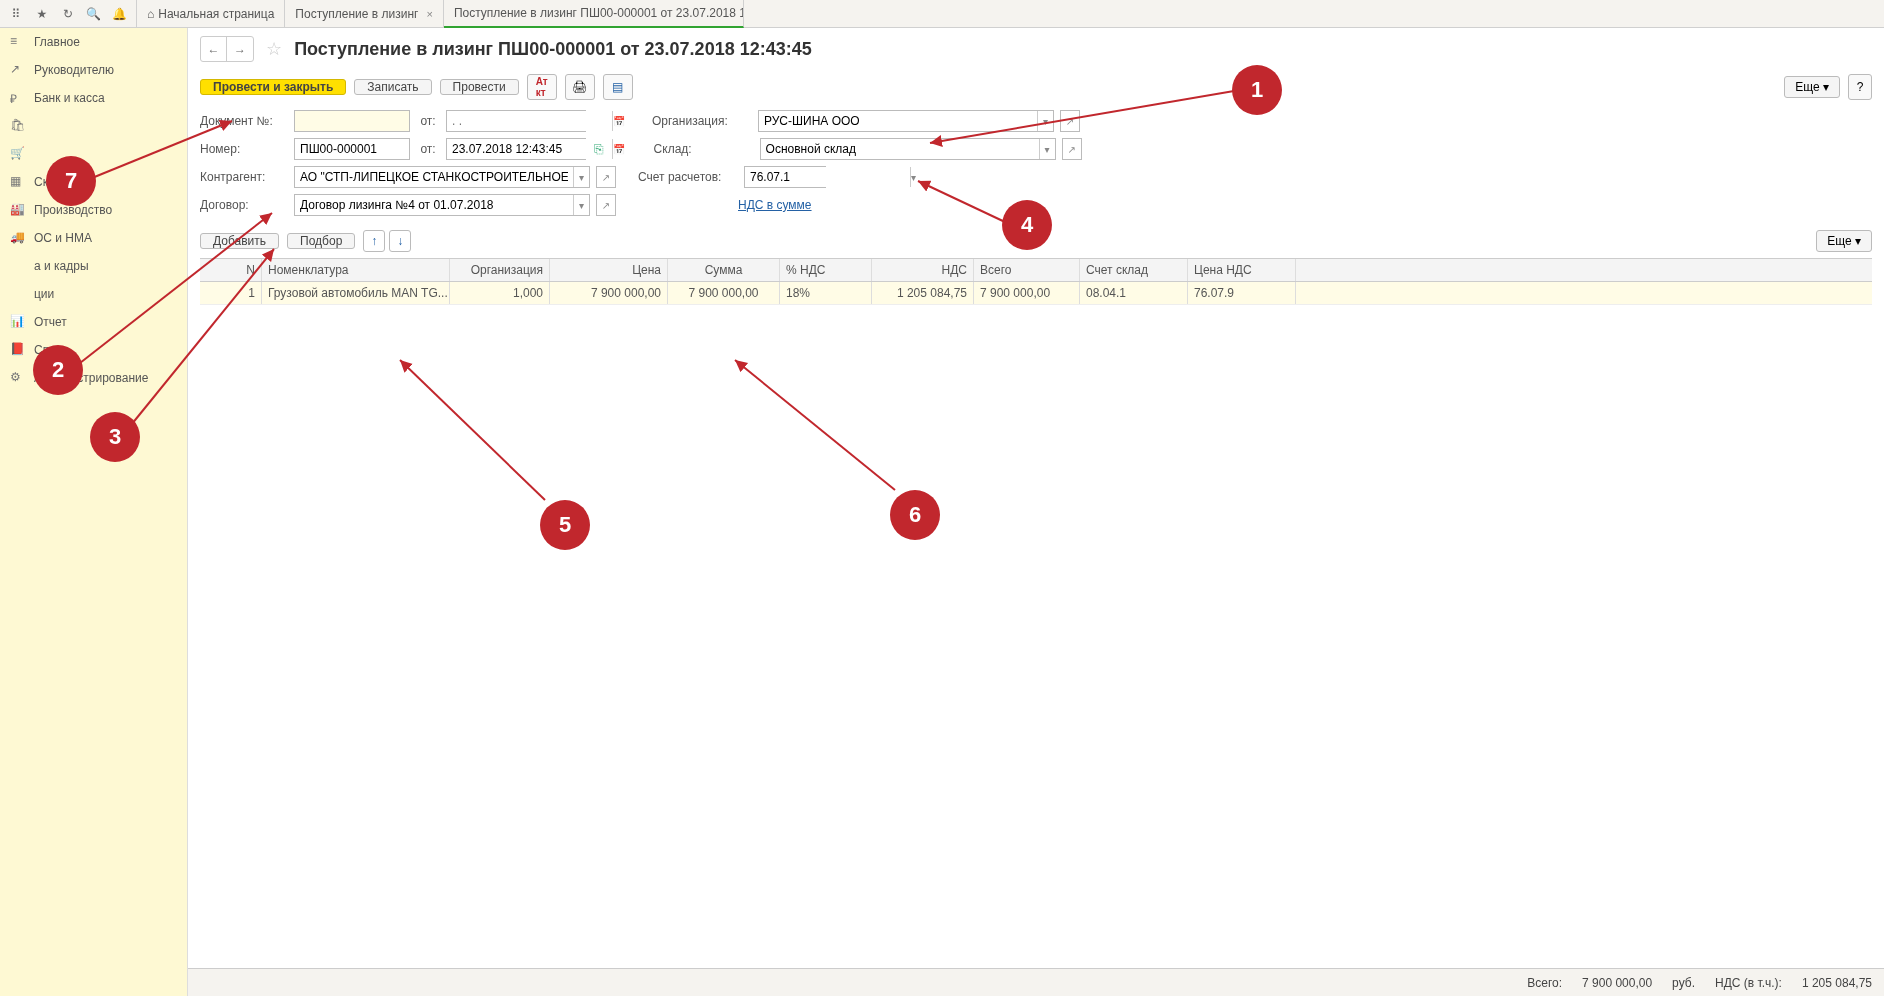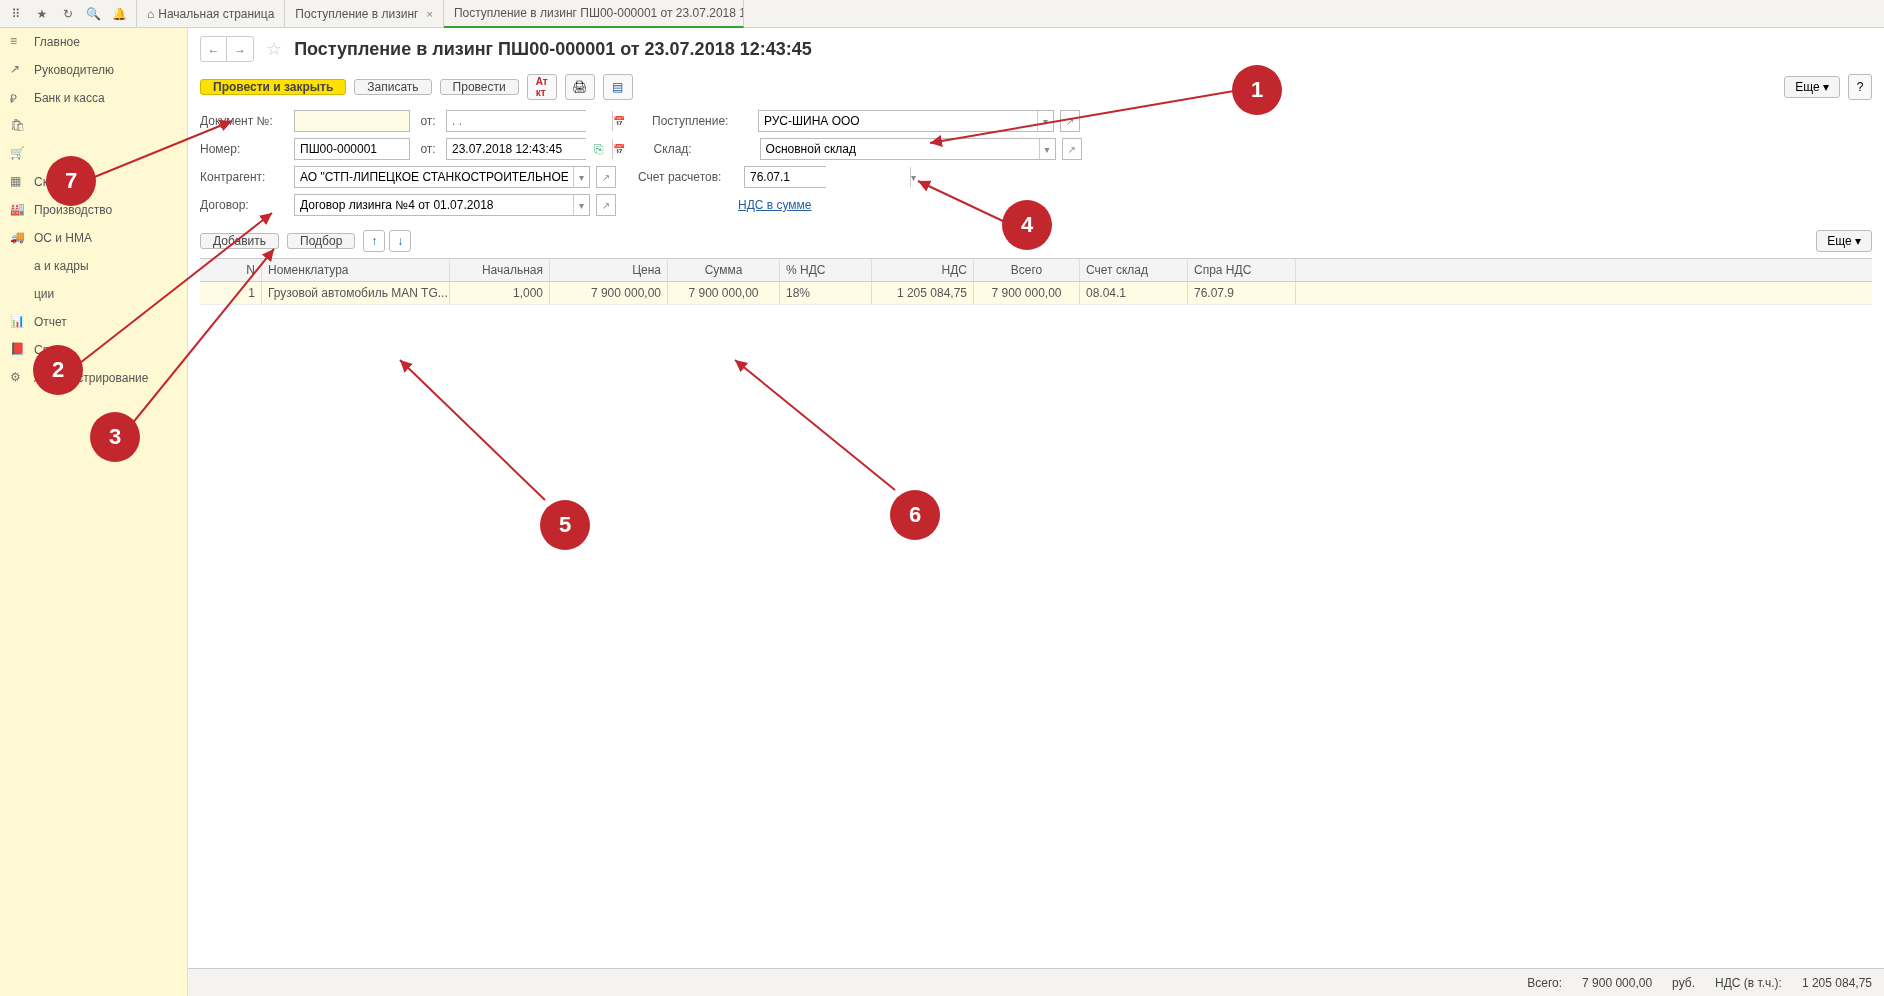--- a/index.html
+++ b/index.html
@@ -57,21 +57,21 @@
 .grid-head { display: flex; background: #f4f4f4; border-bottom: 1px solid #ccc; }
 .grid-cell { padding: 4px 6px; border-right: 1px solid #ddd; color: #555; overflow: hidden; white-space: nowrap; }
 .grid-row { display: flex; background: #fffce6; border-bottom: 1px solid #eee; }
 .c1 { width: 62px; text-align: right; }
 .c2 { width: 188px; }
 .c3 { width: 100px; text-align: right; }
 .c4 { width: 118px; text-align: right; }
 .c5 { width: 112px; text-align: center; }
 .c6 { width: 92px; }
 .c7 { width: 102px; text-align: right; }
-.c8 { width: 106px; text-align: center; }
+.c8 { width: 106px; text-align: left; }
 .c9 { width: 108px; }
 .c10 { width: 108px; }
 
 
 .footer { position: absolute; left: 188px; right: 0; bottom: 0; height: 28px; background: #f5f3ef; border-top: 1px solid #ccc; display: flex; align-items: center; justify-content: flex-end; padding: 0 12px; gap: 20px; color: #444; }
 
 
 .anno { position: absolute; width: 50px; height: 50px; border-radius: 50%; background: #c1272d; color: #fff; display: flex; align-items: center; justify-content: center; font-size: 22px; font-weight: bold; z-index: 100; pointer-events: none; }
 svg.anno-line { position: absolute; z-index: 90; pointer-events: none; }
 </style>
@@ -186,21 +186,21 @@
 
   <div class="form-area">
     <div class="form-row">
       <span class="lbl">Документ №:</span>
       <input class="txt yellow-field" style="width: 116px;">
       <span class="lbl2">от:</span>
       <div class="combo" style="width:140px">
           <input placeholder=". ." style="">
           <span class="combo-btn">📅</span>
         </div>
-      <span class="lbl-right">Поступление:</span>
+      <span class="lbl-right">Организация:</span>
       <div class="combo" style="width:296px">
           <input value="РУС-ШИНА ООО" style="">
           <span class="combo-btn">▾</span>
         </div>
       <div class="ext-btn">↗</div>
     </div>
     <div class="form-row">
       <span class="lbl">Номер:</span>
       <input class="txt" style="width: 116px;" value="ПШ00-000001">
       <span class="lbl2">от:</span>
@@ -247,28 +247,28 @@
       <div class="arrow-btns">
         <div class="sm-btn">↑</div>
         <div class="sm-btn">↓</div>
       </div>
       <button class="btn-more" style="margin-left:auto"><span>Еще</span> ▾</button>
     </div>
     <div class="grid">
       <div class="grid-head">
         <div class="grid-cell c1">N</div>
         <div class="grid-cell c2">Номенклатура</div>
-        <div class="grid-cell c3">Начальная</div>
+        <div class="grid-cell c3">Организация</div>
         <div class="grid-cell c4">Цена</div>
         <div class="grid-cell c5">Сумма</div>
         <div class="grid-cell c6">% НДС</div>
         <div class="grid-cell c7">НДС</div>
         <div class="grid-cell c8">Всего</div>
         <div class="grid-cell c9">Счет склад</div>
-        <div class="grid-cell c10">Спра НДС</div>
+        <div class="grid-cell c10">Цена НДС</div>
       </div>
       <div class="grid-row">
         <div class="grid-cell c1">1</div>
         <div class="grid-cell c2">Грузовой автомобиль MAN TG...</div>
         <div class="grid-cell c3">1,000</div>
         <div class="grid-cell c4">7 900 000,00</div>
         <div class="grid-cell c5">7 900 000,00</div>
         <div class="grid-cell c6">18%</div>
         <div class="grid-cell c7">1 205 084,75</div>
         <div class="grid-cell c8">7 900 000,00</div>

